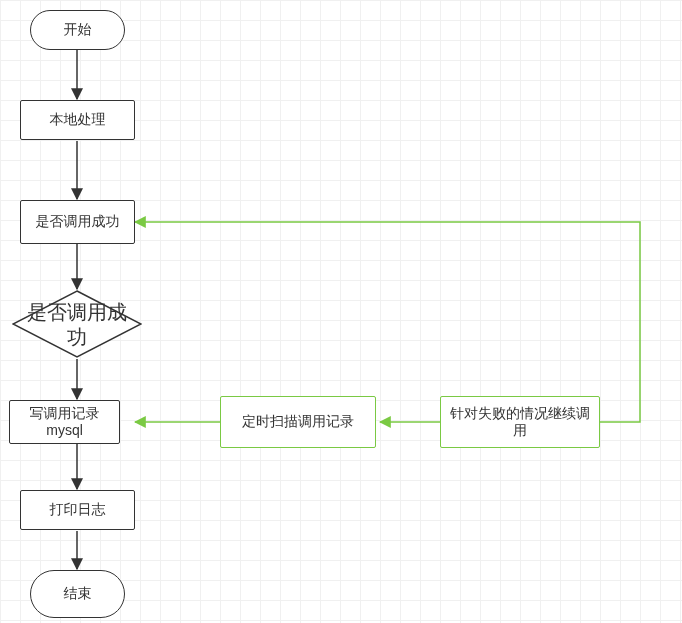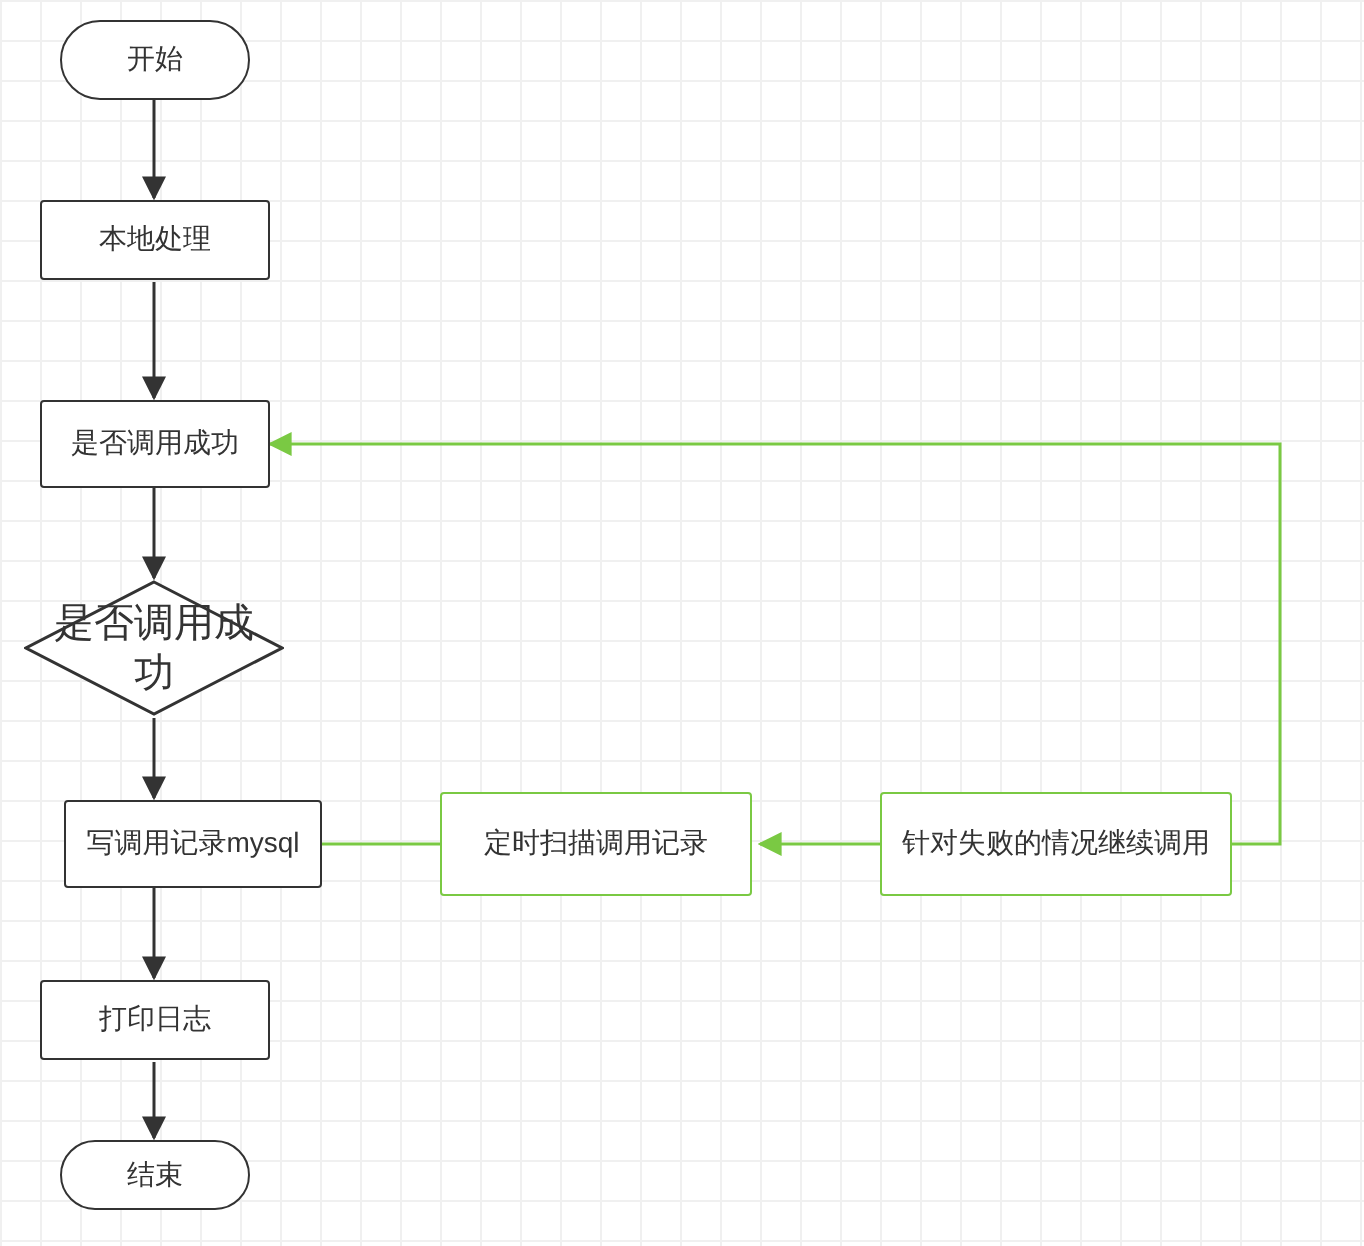--- a/index.html
+++ b/index.html
@@ -122,32 +122,32 @@
 
   <div class="decision-wrap" style="left:12px; top:290px; width:130px; height:68px;">
     <svg class="decision-shape" viewBox="0 0 130 68" preserveAspectRatio="none">
       <polygon points="65,1 129,34 65,67 1,34" fill="#ffffff" stroke="#333" stroke-width="1.5"></polygon>
     </svg>
     <div class="decision-label">
       <span>是否调用成功</span>
     </div>
   </div>
 
-  <div class="node process" style="left:32px; top:400px; width:129px; height:44px;">
+  <div class="node process" style="left:9px; top:400px; width:111px; height:44px;">
     <span>写调用记录mysql</span>
   </div>
 
   <div class="node process" style="left:20px; top:490px; width:115px; height:40px;text-align:right;">
     <span>打印日志</span>
   </div>
 
-  <div class="node terminator" style="left:30px; top:570px; width:95px; height:35px;">
+  <div class="node terminator" style="left:30px; top:570px; width:95px; height:48px;">
     <span>结束</span>
   </div>
 
   <div class="node process-green" style="left:220px; top:396px; width:156px; height:52px;">
     <span>定时扫描调用记录</span>
   </div>
 
-  <div class="node process-green" style="left:440px; top:396px; width:176px; height:52px;">
+  <div class="node process-green" style="left:440px; top:396px; width:160px; height:52px;">
     <span>针对失败的情况继续调用</span>
   </div>
 </div>
 
 </body></html>

